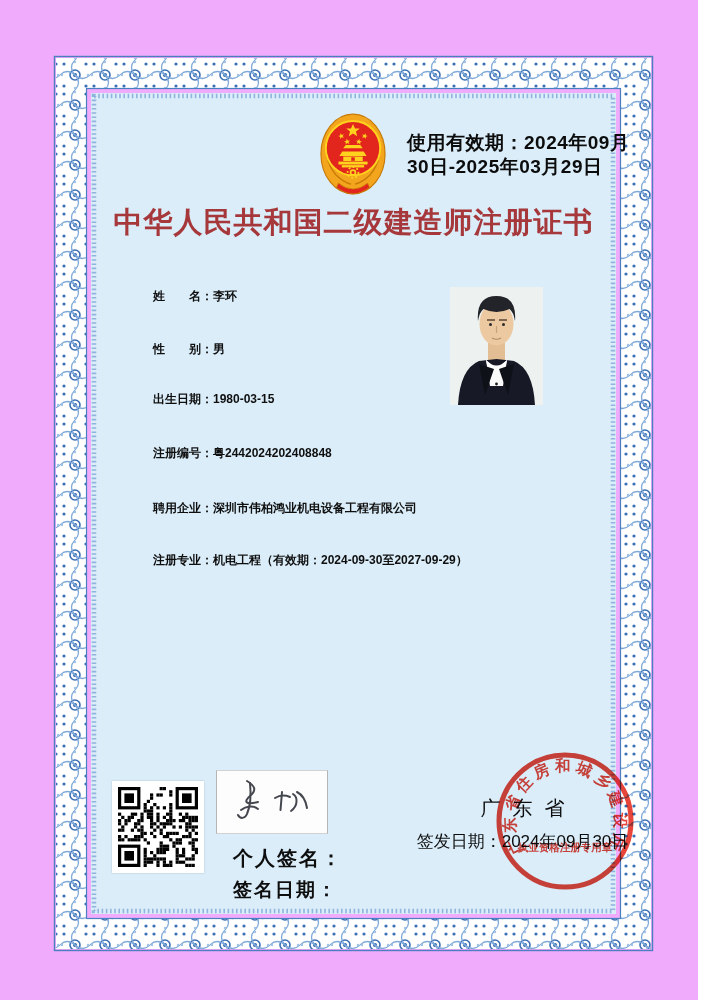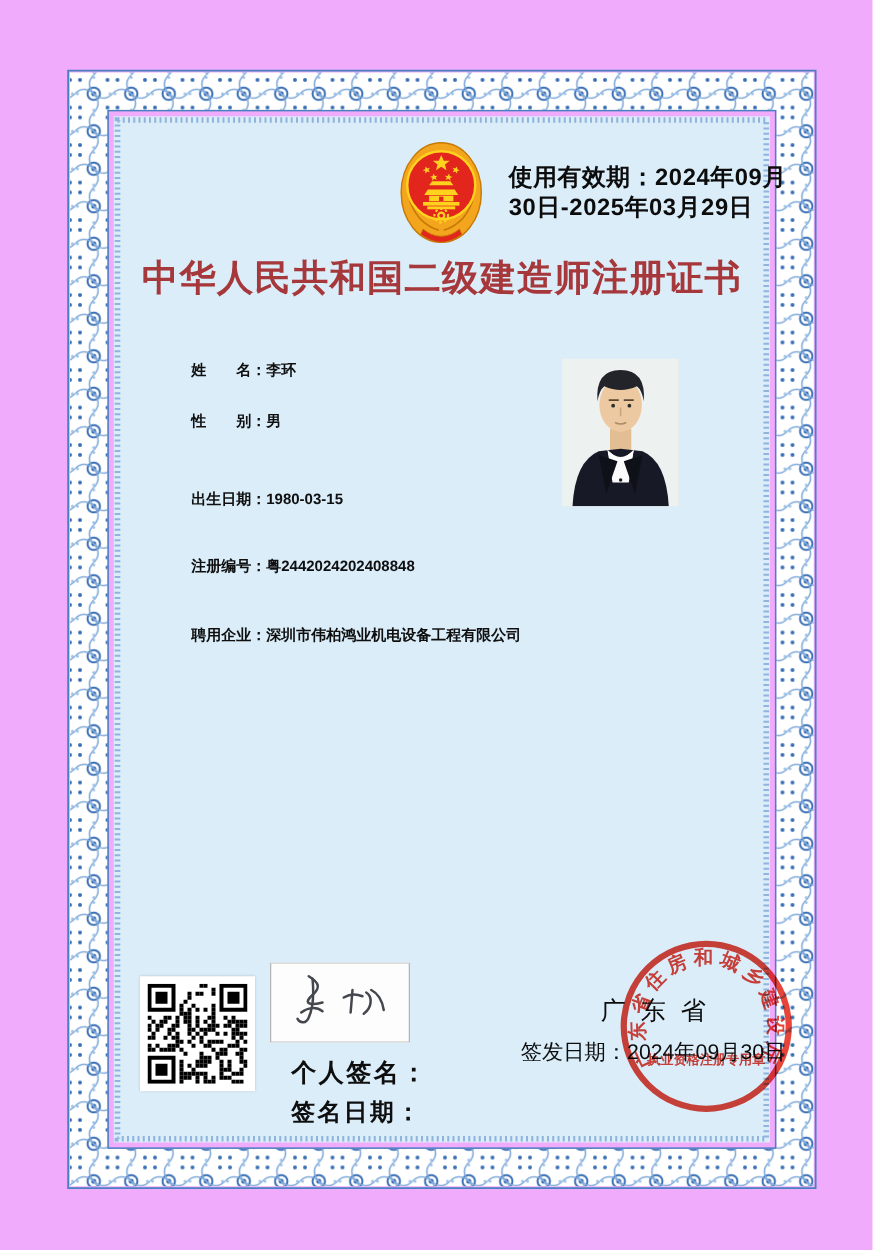--- a/index.html
+++ b/index.html
@@ -10,21 +10,21 @@
   .frame{left:0;top:0;}
   
   .validity{left:407px;top:131px;width:240px;font-size:19px;font-weight:700;
             line-height:24px;color:#0c0c0c;letter-spacing:.5px;}
   
   .title{left:96px;top:203px;width:515px;text-align:center;font-size:29px;font-weight:700;
          color:#a6373a;letter-spacing:1px;white-space:nowrap;}
   
   .row{position:absolute;left:137px;font-size:12px;font-weight:700;color:#0f0f0f;white-space:nowrap;margin-left:16px;}
   .row .lbl{display:inline-block;}
-  .r1{top:288px}.r2{top:329px}.r3{top:391px}.r4{top:445px}.r5{top:500px}.r6{top:552px}
+  .r1{top:288px}.r2{top:341px}.r3{top:391px}.r4{top:445px}.r5{top:500px}.r6{top:552px}
   
   .photo{left:450px;top:287px;width:93px;height:118px;box-shadow:0 0 0 1px #dfe3e1 inset;background:#edf1f0;}
   
   .qr{left:112px;top:781px;width:92px;height:92px;background:#fff;box-shadow:0 0 2px rgba(0,0,0,.18);}
   .qr svg{margin:6px;display:block;}
   
   .sigbox{left:216px;top:770px;width:110px;height:62px;background:#fdfdfd;
           border:1px solid #d2d2d2;border-left-color:#b5b5b5;border-right-color:#b5b5b5;}
   .siglabel{left:233px;top:845px;font-size:20px;font-weight:700;letter-spacing:2px;white-space:nowrap;}
   .sigdate{left:233px;top:877px;font-size:19px;font-weight:700;letter-spacing:2px;white-space:nowrap;}
@@ -102,20 +102,23 @@
     <span class="lbl">性　　别：</span><span>男</span>
   </div>
   <div class="row r3">
     <span class="lbl">出生日期：</span><span>1980-03-15</span>
   </div>
   <div class="row r4">
     <span class="lbl">注册编号：</span><span>粤2442024202408848</span>
   </div>
   <div class="row r5">
     <span class="lbl">聘用企业：</span><span>深圳市伟柏鸿业机电设备工程有限公司</span>
+  </div>
+  <div class="row r6">
+    <span class="lbl">注册专业：</span><span>机电工程（有效期：2024-09-30至2027-09-29）</span>
   </div>
 
   <svg class="abs photo" width="93" height="118" viewBox="0 0 93 118">
     <rect width="93" height="118" fill="#edf1f0"></rect>
     <rect x="38" y="56" width="17" height="20" fill="#e3bd93"></rect>
     <ellipse cx="46.5" cy="37" rx="17" ry="21.5" fill="#ecc9a0"></ellipse>
     <path d="M28,34 q-2,-25 18.5,-25 q20.5,0 18.5,25 q-1.5,-9 -5.5,-12 q-13,6 -26,0 q-4,3 -5.5,12 z" fill="#23232a"></path>
     <path d="M37,33 h8 M49,33 h8" stroke="#5a4634" stroke-width="1.4" fill="none"></path>
     <circle cx="40.5" cy="37.5" r="1.5" fill="#2c2c2c"></circle>
     <circle cx="53.5" cy="37.5" r="1.5" fill="#2c2c2c"></circle>

